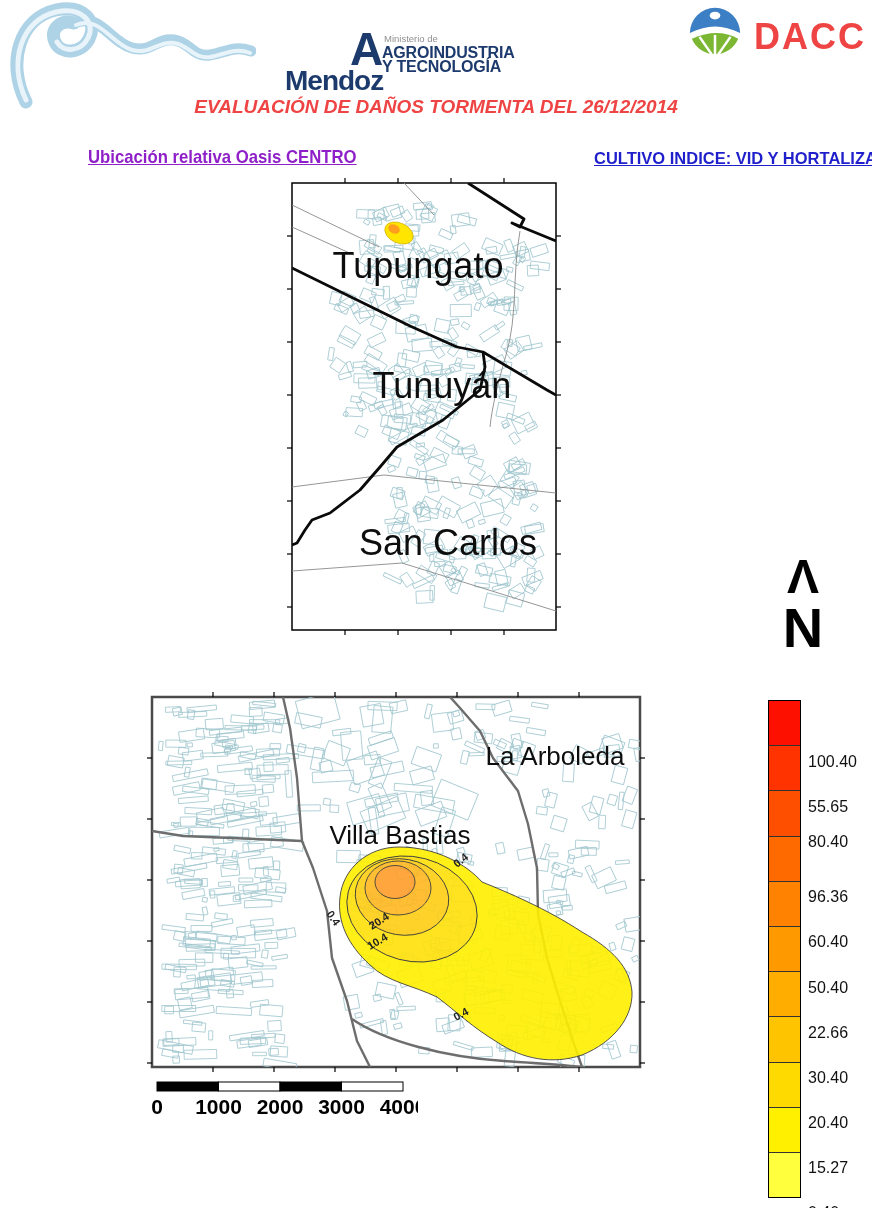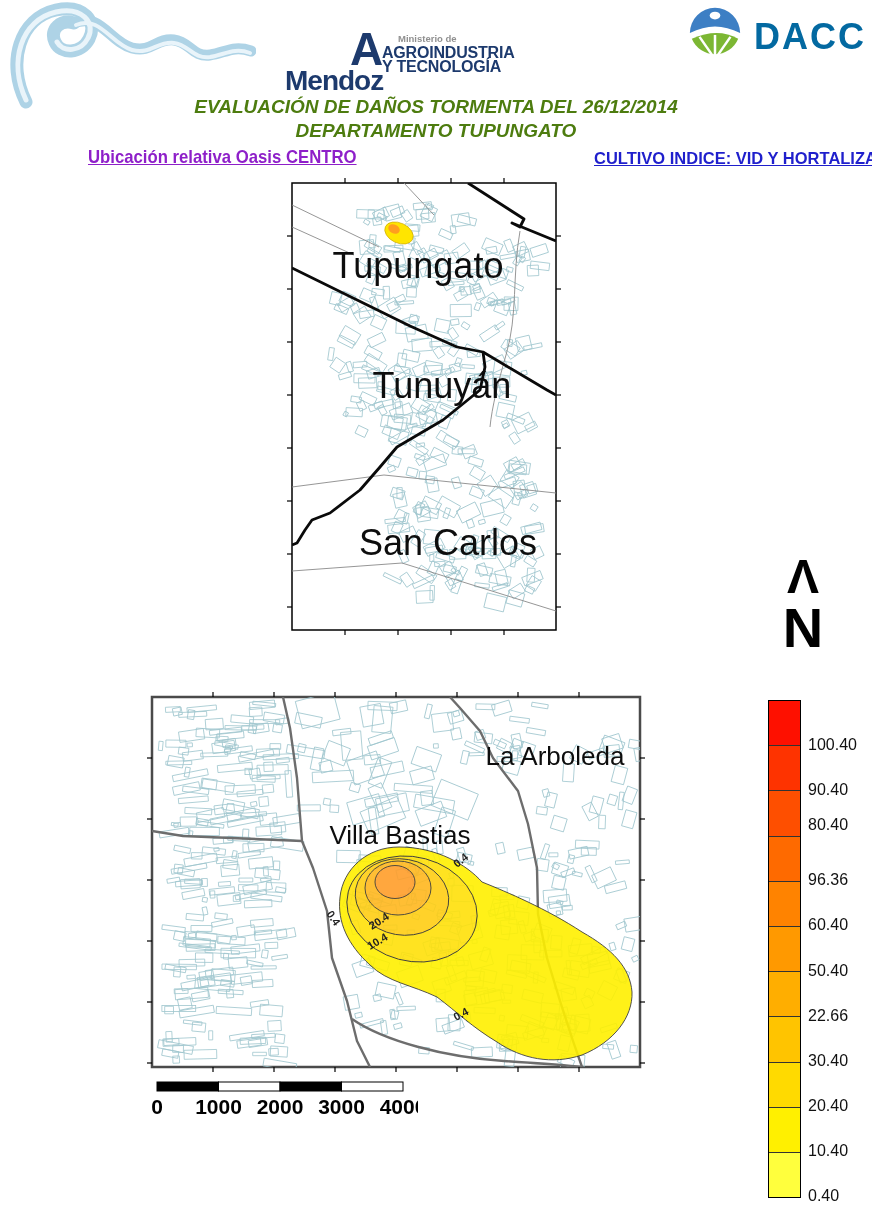--- a/index.html
+++ b/index.html
@@ -2,50 +2,50 @@
 <html><head>
 <meta charset="utf-8">
 <style>
   html,body{margin:0;padding:0;background:#fff;}
   .page{position:relative;width:872px;height:1208px;background:#fff;overflow:hidden;
         font-family:"Liberation Sans",sans-serif;}
   .abs{position:absolute;}
 
   
   .title-block{position:absolute;top:95px;left:0;width:100%;text-align:center;
-               color:#4d7c0f;font-weight:bold;font-style:italic;font-size:19px;line-height:24px;}
+               color:#ef4444;font-weight:bold;font-style:italic;font-size:19px;line-height:24px;}
   .sub-left{position:absolute;left:88px;top:146px;font-size:19px;font-weight:bold;
             color:#8e1fc9;text-decoration:underline;transform:scaleX(.88);transform-origin:left top;white-space:nowrap;}
   .sub-right{position:absolute;left:594px;top:149px;font-size:16.5px;font-weight:bold;
              color:#1f1fcc;text-decoration:underline;white-space:nowrap;}
 
   
   .mz{position:absolute;left:262px;top:26px;width:240px;height:58px;color:#1d3a6d;}
   .mz-word{position:absolute;left:23px;top:16px;font-size:28px;font-weight:bold;letter-spacing:-1px;margin-top:23px;}
   .mz-A{position:absolute;left:88px;top:0px;font-size:46px;font-weight:bold;line-height:46px;}
   .mz-block{position:absolute;left:120px;top:6px;line-height:14px;}
-  .mz-min{font-size:9.5px;color:#909090;font-weight:bold;display:block;margin-left:16px;}
+  .mz-min{font-size:9.5px;color:#909090;font-weight:normal;display:block;margin-left:2px;}
   .mz-l1,.mz-l2{font-size:16px;font-weight:800;letter-spacing:-.2px;display:block;}
 
   
   .dacc{position:absolute;left:686px;top:4px;width:186px;height:62px;}
-  .dacc-text{position:absolute;left:68px;top:12px;font-size:36px;font-weight:600;color:#0369a1;letter-spacing:2px;}
+  .dacc-text{position:absolute;left:68px;top:12px;font-size:36px;font-weight:600;color:#ef4444;letter-spacing:2px;}
 
   
   .north{position:absolute;left:770px;top:554px;width:66px;text-align:center;color:#000;}
   .north .caret{display:block;font-size:48px;font-weight:bold;line-height:46px;}
   .north .n{display:block;font-size:56px;font-weight:bold;line-height:56px;}
 
   
   .legend{position:absolute;left:768px;top:700px;width:110px;height:500px;}
   .legend-bar{position:absolute;left:0;top:0;width:31px;height:496px;border:1px solid #000;
               display:flex;flex-direction:column;}
   .legend-seg{flex:1;}
   .legend-seg + .legend-seg{border-top:1px solid #333;}
-  .legend-label{position:absolute;left:40px;font-size:16px;line-height:16px;color:#111;}
+  .legend-label{position:absolute;left:40px;font-size:16px;line-height:16px;color:#111;margin-top:17px;}
 
   svg text{font-family:"Liberation Sans",sans-serif;}
   .maplabel{fill:#0d0d0d;}
   .ctlabel{fill:#222;font-size:11px;font-weight:bold;}
 </style>
 </head>
 <body>
 
 <div class="page">
 
@@ -77,21 +77,20 @@
         <line x1="30" y1="57" x2="30" y2="32"></line>
         <line x1="30" y1="57" x2="46" y2="34"></line>
       </g>
       <ellipse cx="30" cy="12" rx="5.5" ry="4" fill="#ffffff"></ellipse>
     </svg>
     <span class="dacc-text">DACC</span>
   </div>
 
   <div class="title-block">
     <div>EVALUACIÓN DE DAÑOS TORMENTA DEL 26/12/2014</div>
-    <div>DEPARTAMENTO TUPUNGATO</div>
   </div>
   <div class="sub-left">Ubicación relativa Oasis CENTRO</div>
   <div class="sub-right">CULTIVO INDICE: VID Y HORTALIZA</div>
 
   <svg class="abs" style="left:284px;top:175px" width="280" height="463" viewBox="0 0 280 463">
     <defs>
         <clipPath id="clipU">
           <rect x="8" y="8" width="264" height="447"></rect>
         </clipPath>
       </defs>
@@ -1063,25 +1062,25 @@
       <div class="legend-seg" style="background: rgb(254, 106, 0);"></div>
       <div class="legend-seg" style="background: rgb(255, 131, 0);"></div>
       <div class="legend-seg" style="background: rgb(255, 153, 0);"></div>
       <div class="legend-seg" style="background: rgb(255, 174, 0);"></div>
       <div class="legend-seg" style="background: rgb(255, 196, 0);"></div>
       <div class="legend-seg" style="background: rgb(255, 218, 0);"></div>
       <div class="legend-seg" style="background: rgb(255, 240, 0);"></div>
       <div class="legend-seg" style="background: rgb(255, 255, 61);"></div>
     </div>
     <div class="legend-label" style="top:37px">100.40</div>
-    <div class="legend-label" style="top:82px">90.40</div>
+    <div class="legend-label" style="top:82px">55.65</div>
     <div class="legend-label" style="top:117px">80.40</div>
     <div class="legend-label" style="top:172px">96.36</div>
     <div class="legend-label" style="top:217px">60.40</div>
     <div class="legend-label" style="top:263px">50.40</div>
     <div class="legend-label" style="top:308px">22.66</div>
     <div class="legend-label" style="top:353px">30.40</div>
     <div class="legend-label" style="top:398px">20.40</div>
-    <div class="legend-label" style="top:443px">10.40</div>
+    <div class="legend-label" style="top:443px">15.27</div>
     <div class="legend-label" style="top:488px">0.40</div>
   </div>
 
 </div>
 
 </body></html>

